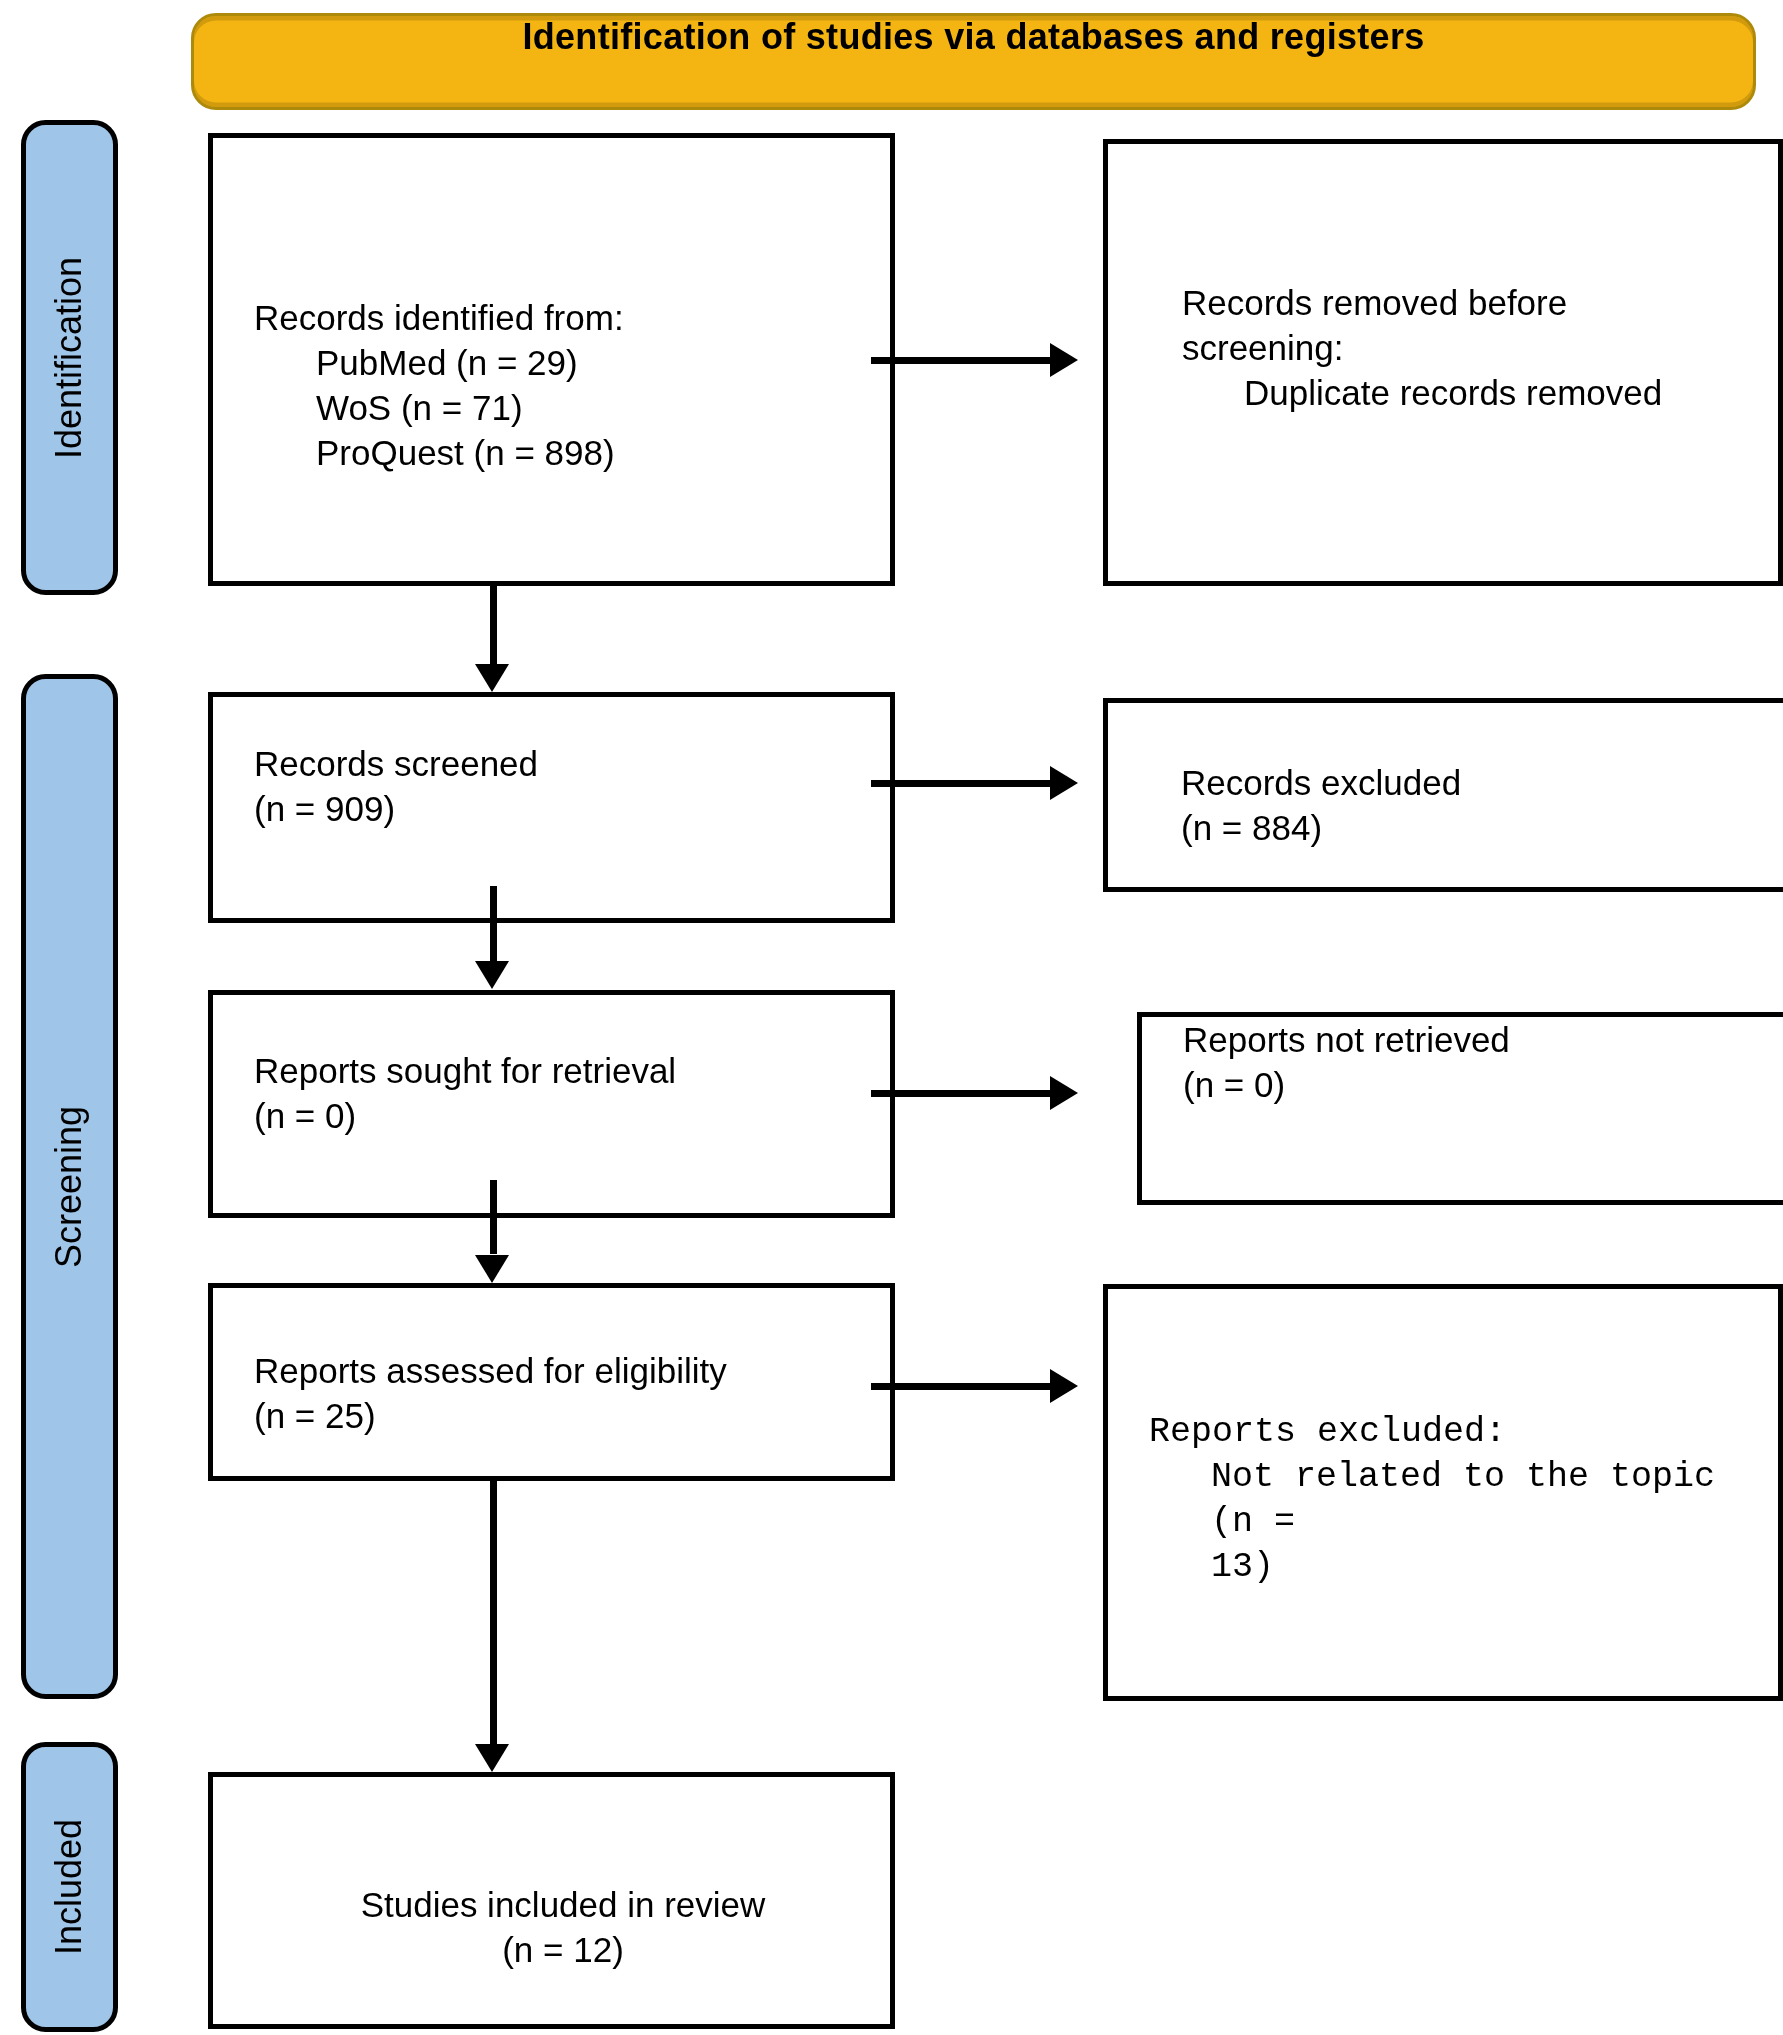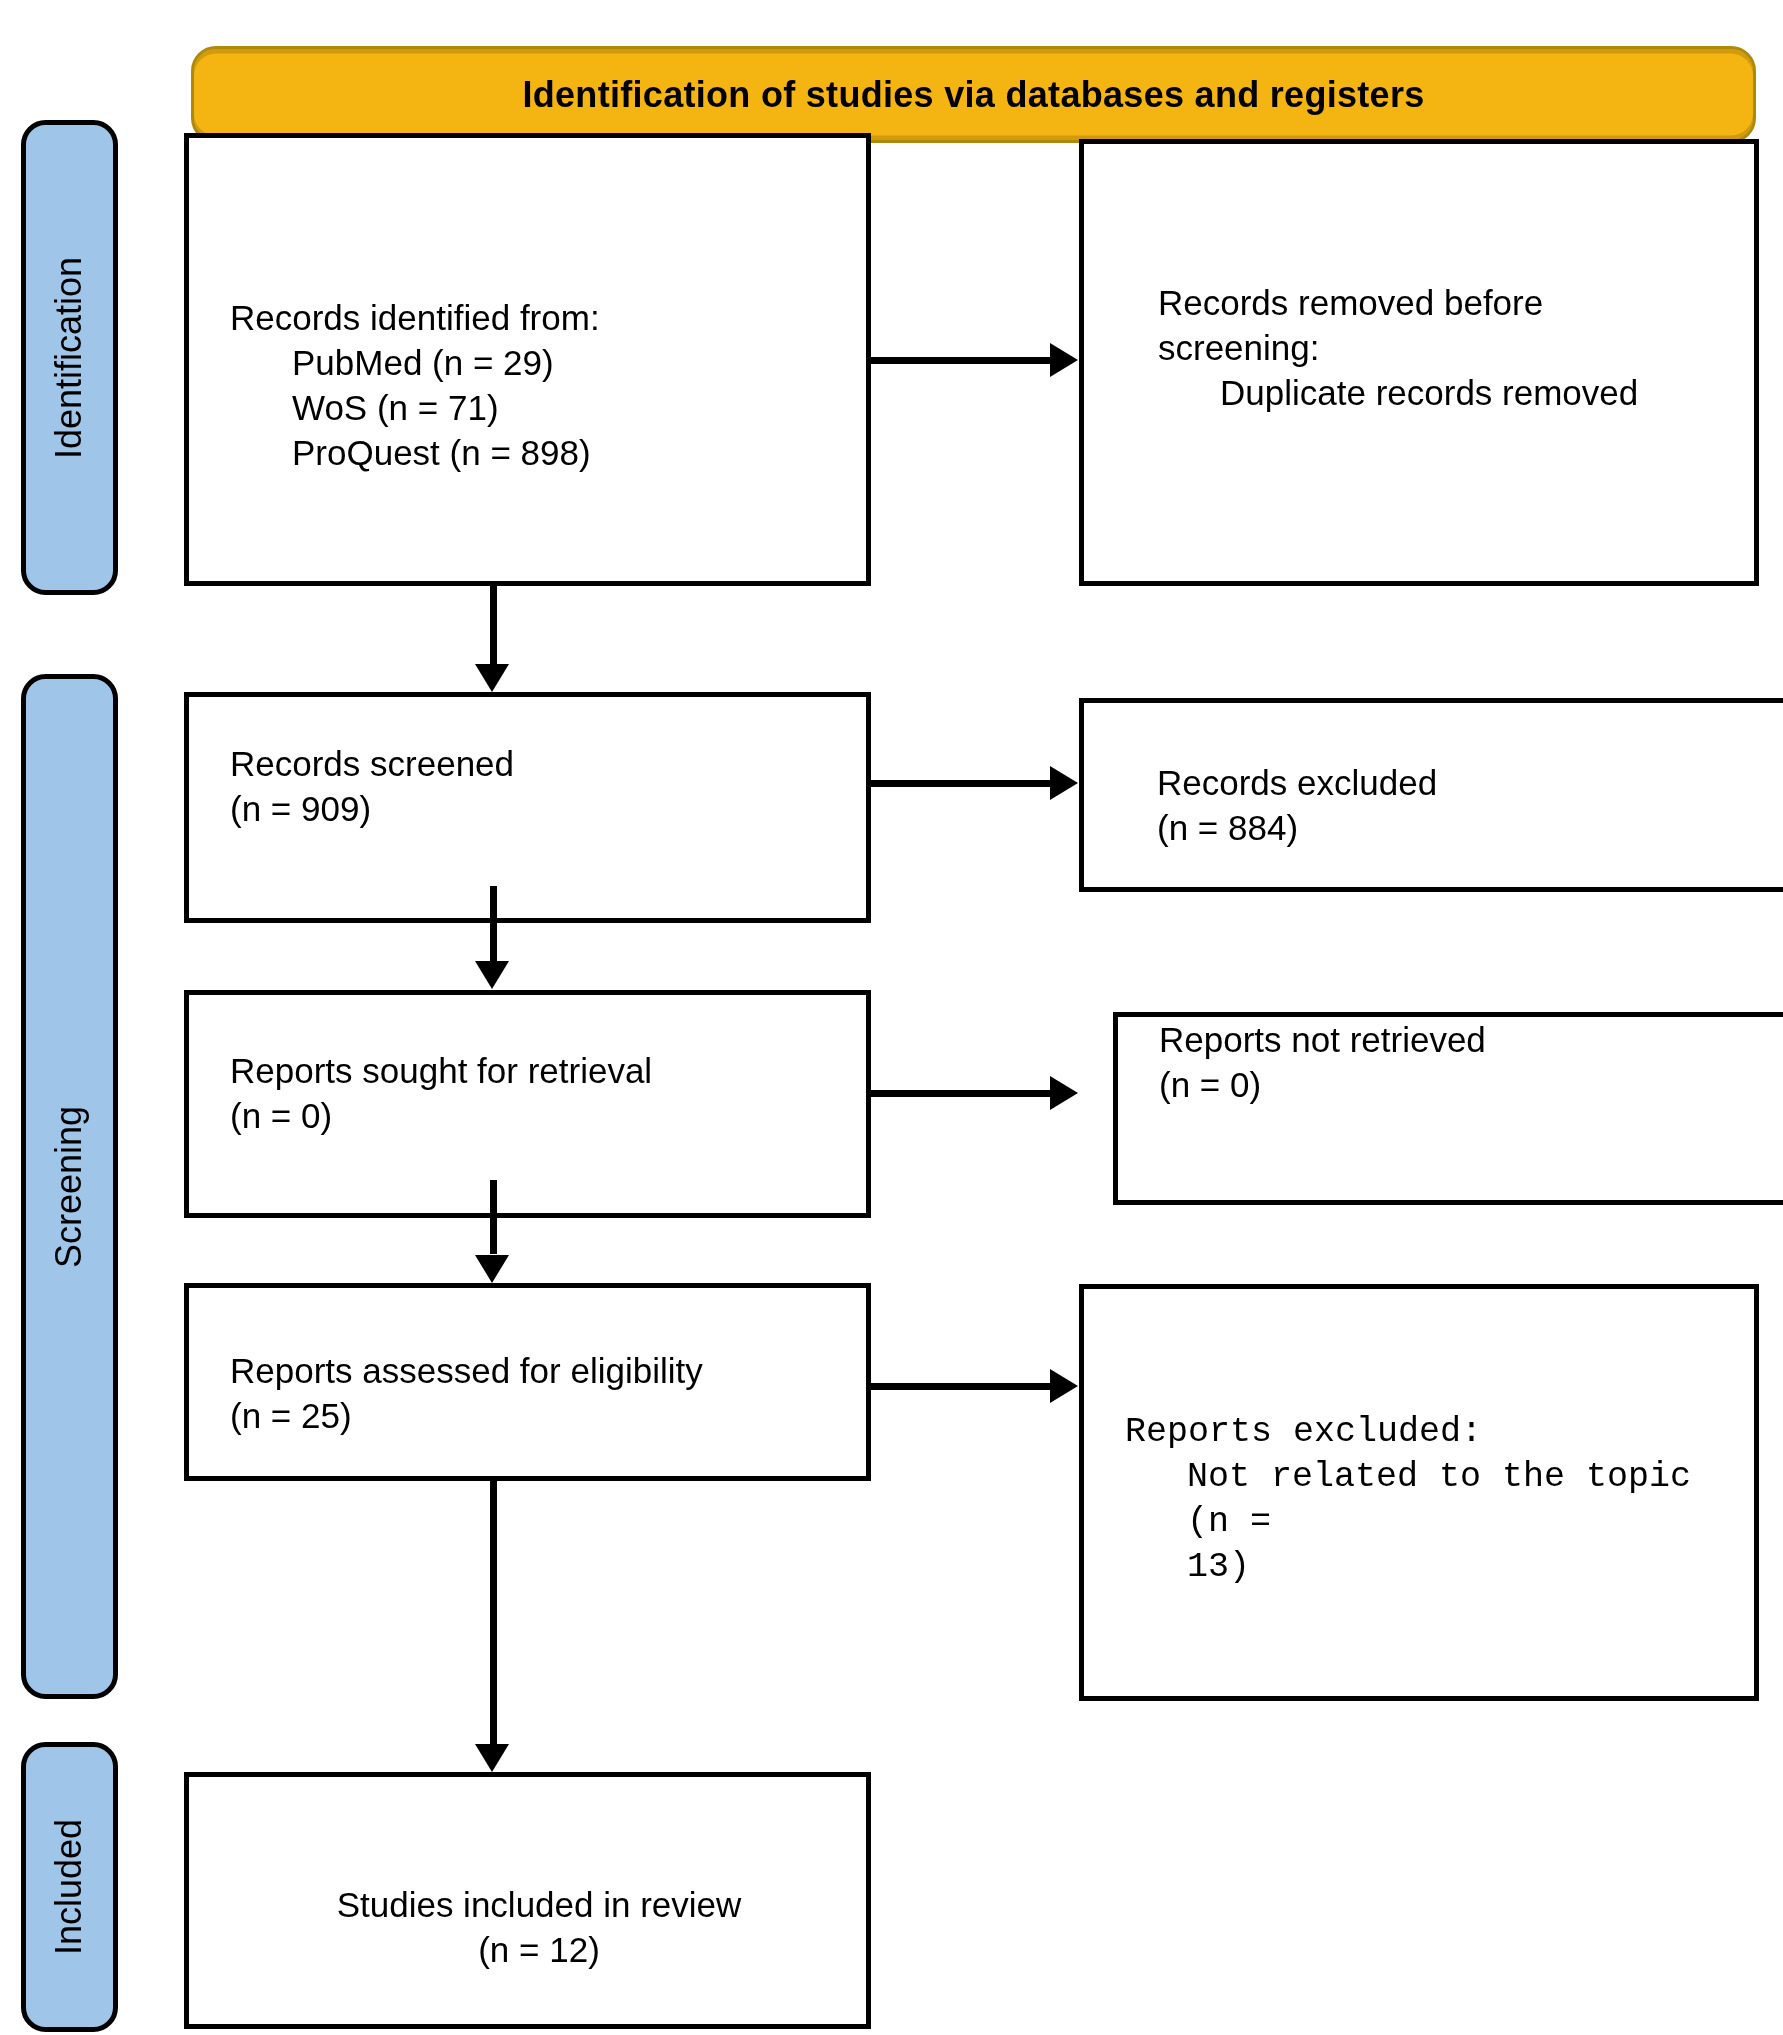--- a/index.html
+++ b/index.html
@@ -19,23 +19,22 @@
 
   
   .banner {
     position: absolute;
     left: 191px; top: 13px;
     width: 1565px; height: 97px;
     background: var(--banner-fill, #F4B513);
     border: 3.9px solid var(--banner-border, #AE8A0B);
     border-radius: 25px;
     box-sizing: border-box;
-    display: flex; align-items: center; justify-content: center;
+    display: flex; justify-content: center;
     box-shadow: inset 0 4.5px 0 rgba(120, 90, 0, 0.28), inset 0 -4.5px 0 rgba(120, 90, 0, 0.28);
-    margin-top: 33px;
   }
   .banner-label {
     font-size: 36px;
     font-weight: bold;
     letter-spacing: 0.3px;
   }
 
   
   .stage {
     position: absolute;
@@ -56,20 +55,21 @@
   #stage-included       { top: 1742px; height: 290px;  }
 
   
   .fbox {
     position: absolute;
     background: var(--box-fill, #ffffff);
     border: 5.2px solid var(--line-color, #000);
     box-sizing: border-box;
     font-size: 35px;
     line-height: 1.29;
+    margin-left: 24px;
   }
   .fbox .line { padding-left: 41px; padding-right: 18px; }
   .fbox .line.indent { padding-left: 103px; }
 
   #box-records-identified    { left: 184px;  top: 133px;  width: 687px; height: 453px; padding-top: 157px; }
   #box-records-removed       { left: 1079px; top: 139px;  width: 680px; height: 447px; padding-top: 136px; padding-left: 33px; }
   #box-records-screened      { left: 184px;  top: 692px; width: 687px; height: 231px; padding-top: 44px;  }
   #box-records-excluded      { left: 1079px; top: 698px; width: 720px; height: 194px; padding-top: 57px; padding-left: 32px;  }
   #box-reports-sought        { left: 184px;  top: 990px; width: 687px; height: 228px; padding-top: 53px;  }
   #box-reports-not-retrieved { left: 1113px; top: 1012px; width: 680px; height: 193px;  }

